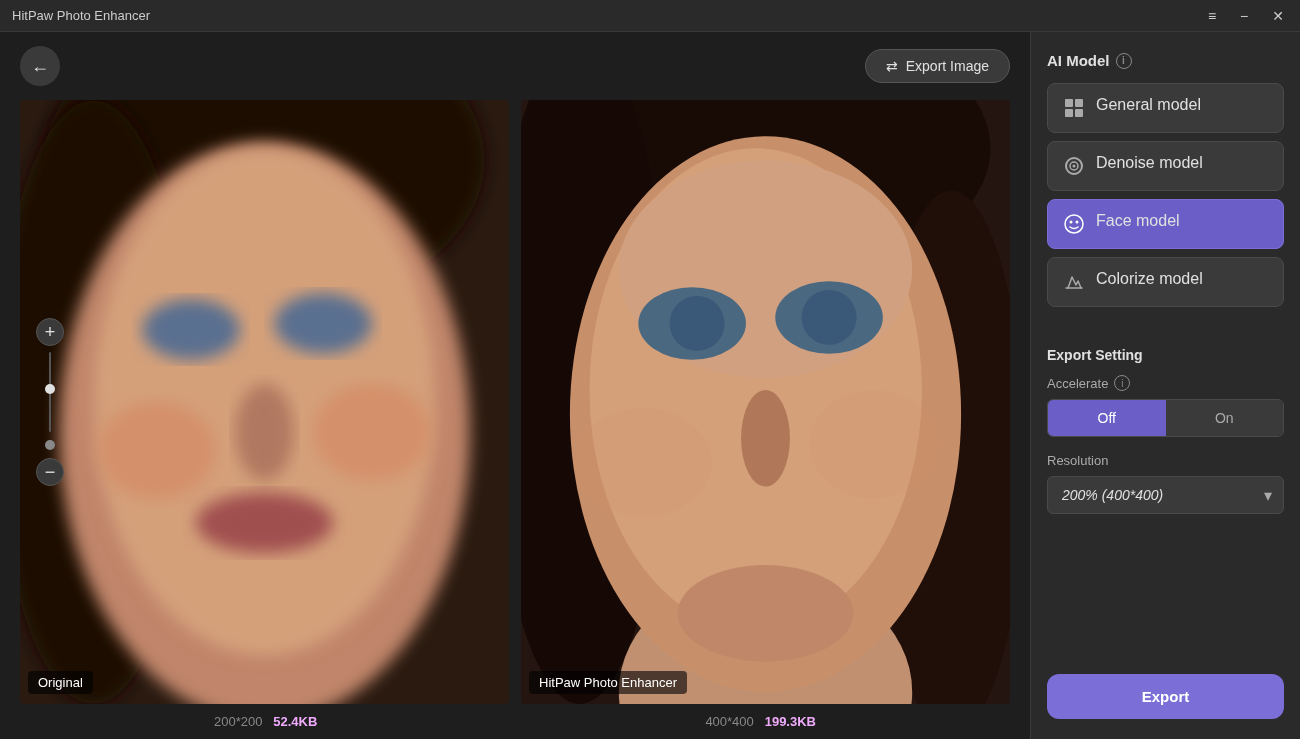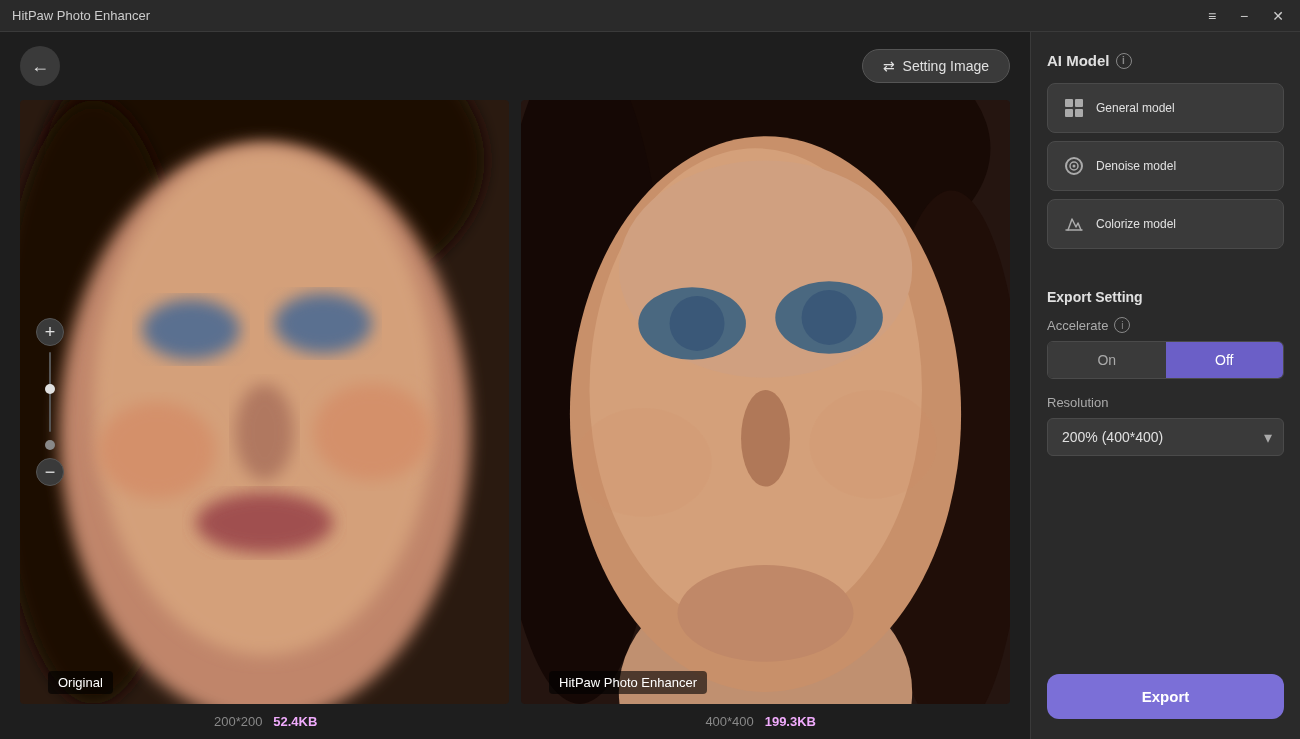--- a/index.html
+++ b/index.html
@@ -117,21 +117,21 @@
     .image-placeholder {
       width: 100%;
       height: 100%;
       position: relative;
       overflow: hidden;
     }
 
     .image-label {
       position: absolute;
       bottom: 10px;
-      left: 28px;
+      left: 8px;
       background: rgba(0,0,0,0.6);
       color: #fff;
       padding: 4px 10px;
       border-radius: 4px;
       font-size: 13px;
     }
 
     
     .zoom-controls {
       position: absolute;
@@ -227,23 +227,22 @@
     
     .model-btn {
       width: 100%;
       background: #3a3a3a;
       border: 1px solid #4a4a4a;
       color: #e0e0e0;
       padding: 12px 14px;
       border-radius: 8px;
       cursor: pointer;
       display: flex;
-      align-items: center;
       gap: 10px;
-      font-size: 12px;
+      font-size: 16px;
       margin-bottom: 8px;
       text-align: left;
       transition: background 0.15s;
     }
     .model-btn.active {
       background: #6b5fc7;
       border-color: #7b6fd7;
     }
     .model-icon {
       width: 24px;
@@ -303,20 +302,21 @@
       padding: 10px 14px;
       border-radius: 6px;
       font-size: 14px;
       cursor: pointer;
       appearance: none;
       -webkit-appearance: none;
       display: flex;
       align-items: center;
       justify-content: space-between;
       position: relative;
+      font-style: italic;
     }
     .resolution-wrapper {
       position: relative;
     }
     .resolution-wrapper::after {
       content: '▾';
       position: absolute;
       right: 12px;
       top: 50%;
       transform: translateY(-50%);
@@ -377,21 +377,21 @@
 <div class="main-content">
 
   <div class="image-panel">
 
     <div class="toolbar">
       <button class="back-btn">
         <span>←</span>
       </button>
       <button class="replace-btn">
         <span>⇄</span>
-        <span>Setting Image</span>
+        <span>Export Image</span>
       </button>
     </div>
 
     <div class="images-container">
 
       <div class="zoom-controls">
         <button class="zoom-btn">+</button>
         <div class="zoom-track">
           <div class="zoom-dot"></div>
         </div>
@@ -514,20 +514,31 @@
       <span class="model-icon">
         <svg width="22" height="22" viewBox="0 0 22 22" fill="none" xmlns="http://www.w3.org/2000/svg">
           <circle cx="11" cy="11" r="8" stroke="#aaa" stroke-width="2" fill="none"></circle>
           <circle cx="11" cy="11" r="4" stroke="#aaa" stroke-width="1.5" fill="none"></circle>
           <circle cx="11" cy="11" r="1.5" fill="#aaa"></circle>
         </svg>
       </span>
       <span>Denoise model</span>
     </button>
 
+    <button class="model-btn active">
+      <span class="model-icon">
+        <svg width="22" height="22" viewBox="0 0 22 22" fill="none" xmlns="http://www.w3.org/2000/svg">
+          <circle cx="11" cy="11" r="9" stroke="#fff" stroke-width="1.5" fill="none"></circle>
+          <circle cx="8" cy="9" r="1.5" fill="#fff"></circle>
+          <circle cx="14" cy="9" r="1.5" fill="#fff"></circle>
+          <path d="M 7 14 Q 11 17 15 14" stroke="#fff" stroke-width="1.5" fill="none" stroke-linecap="round"></path>
+        </svg>
+      </span>
+      <span>Face model</span>
+    </button>
 
     <button class="model-btn">
       <span class="model-icon">
         <svg width="22" height="22" viewBox="0 0 22 22" fill="none" xmlns="http://www.w3.org/2000/svg">
           <path d="M 5 17 L 9 6 L 13 14 L 15 10 L 18 17" stroke="#aaa" stroke-width="1.5" fill="none" stroke-linecap="round" stroke-linejoin="round"></path>
           <path d="M 3 17 L 19 17" stroke="#aaa" stroke-width="1.5" stroke-linecap="round"></path>
         </svg>
       </span>
       <span>Colorize model</span>
     </button>
@@ -535,22 +546,22 @@
     <div class="export-section">
       <div class="section-title export-title">
         <span>Export Setting</span>
       </div>
 
       <div class="setting-label">
         <span>Accelerate</span>
         <span class="info-icon">i</span>
       </div>
       <div class="toggle-group">
+        <button class="toggle-btn active">Off</button>
         <button class="toggle-btn">On</button>
-        <button class="toggle-btn active">Off</button>
       </div>
 
       <div class="setting-label">
         <span>Resolution</span>
       </div>
       <div class="resolution-wrapper">
         <select class="resolution-select">
           <option value="200">200% (400*400)</option>
           <option value="100">100% (200*200)</option>
           <option value="400">400% (800*800)</option>

